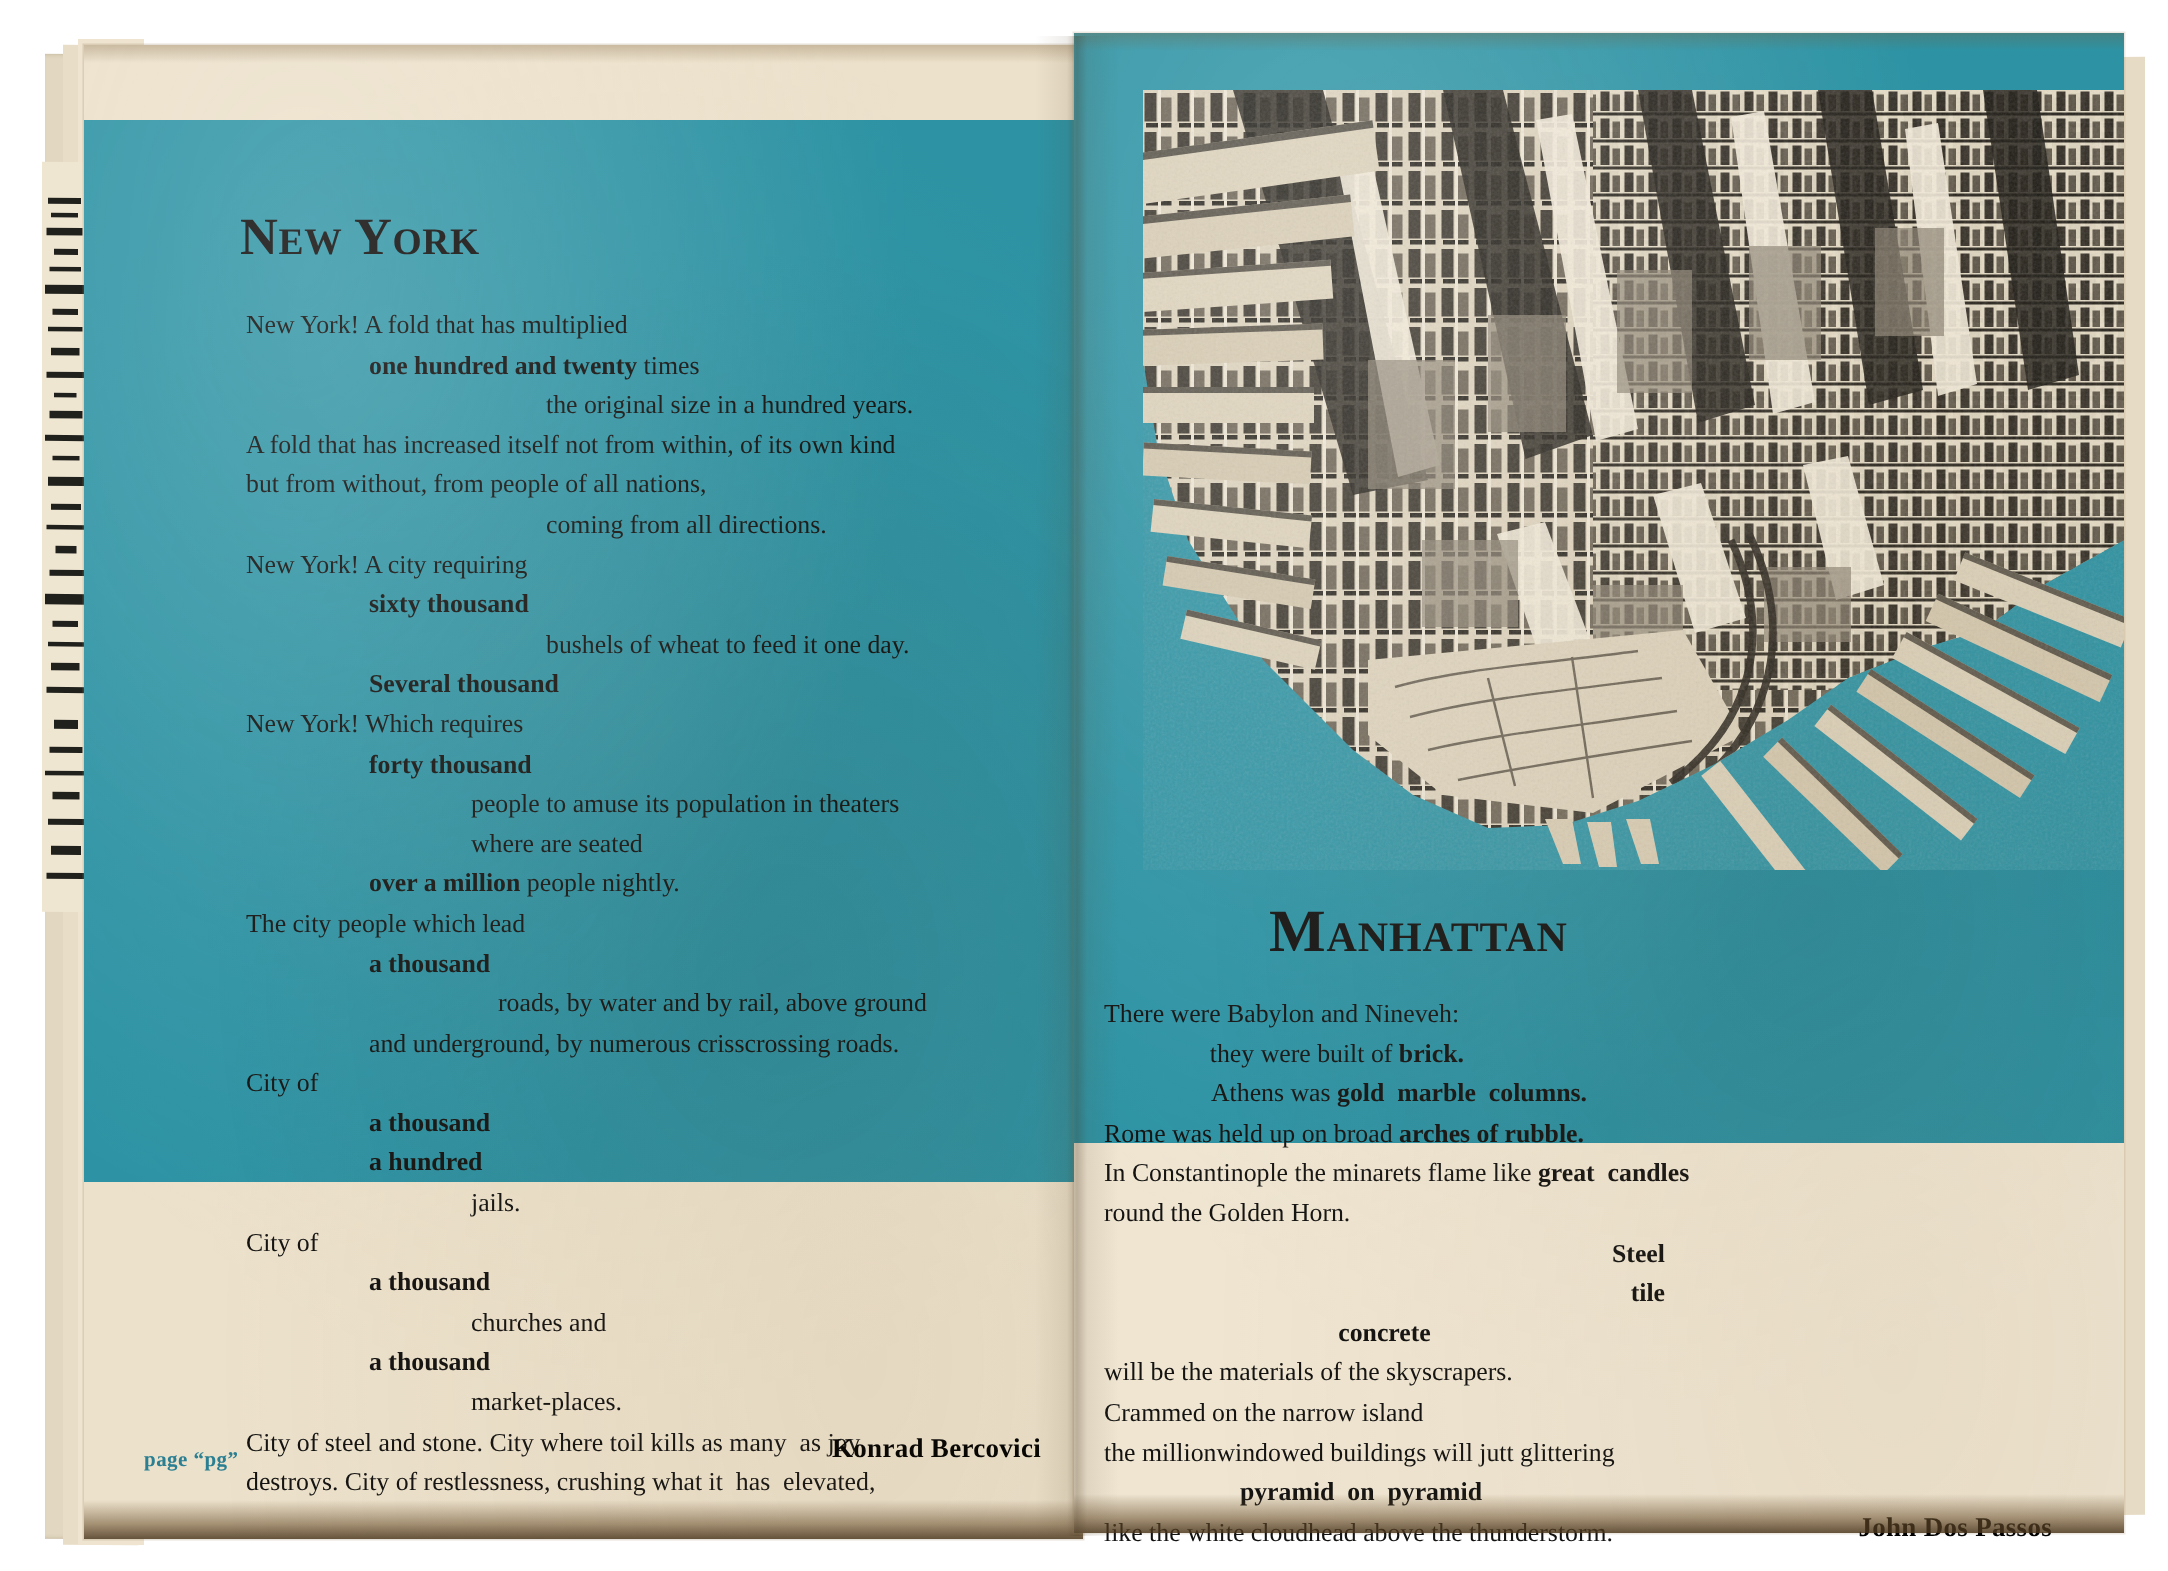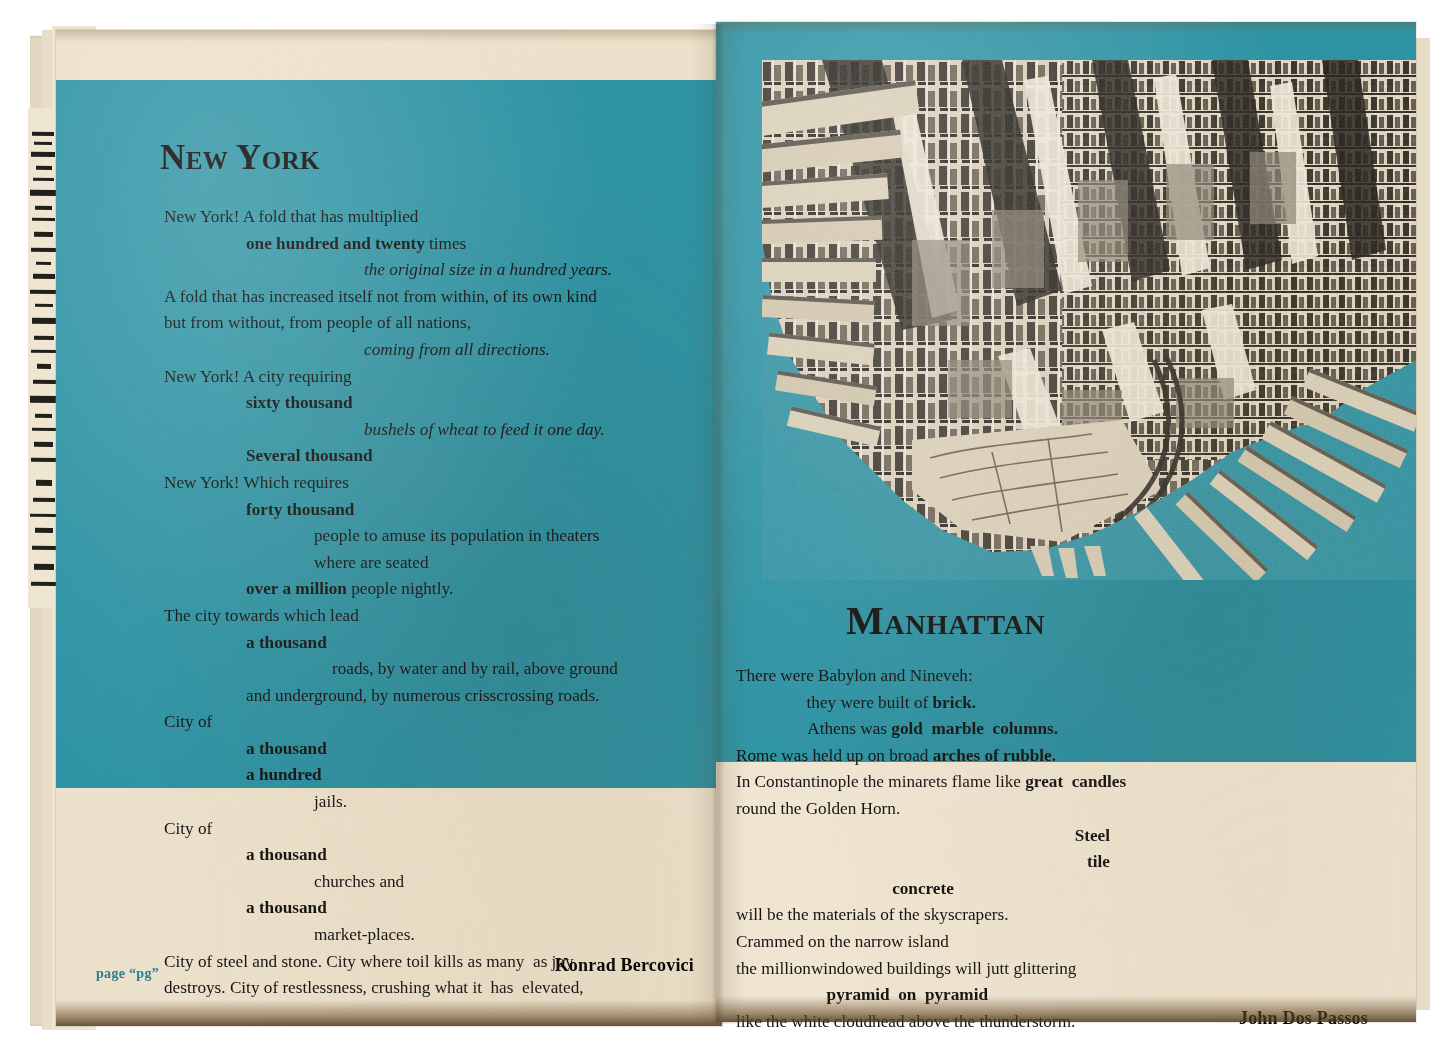--- a/index.html
+++ b/index.html
@@ -116,21 +116,21 @@
     font-family:"Liberation Serif","DejaVu Serif",serif;
   }
 
   #nyc-poem{left:108px;top:178px;width:540px;font-size:17.2px;}
   #nyc-poem .ln{margin-bottom:9.4px;}
 
   #man-poem{left:20px;top:645px;width:660px;font-size:17.2px;text-align:right;}
 
   .ind0{padding-left:0;}
   .ind1{padding-left:82px;}
-  .ind2{padding-left:200px;font-style:italic;}
+  .ind2{padding-left:200px;}
   .ind4{padding-left:150px;}
   .ind5{padding-left:168px;}
 
   .sig{font-weight:bold;text-align:right;font-size:18px;letter-spacing:.2px;}
 
   #pagemark{
     position:absolute;left:40px;bottom:44px;
     color:#2b7f92;font-size:14px;font-weight:bold;letter-spacing:.3px;
     font-family:"Liberation Serif","DejaVu Serif",serif;
   }
@@ -202,21 +202,21 @@
         <div class="ln ind2"><span>coming from all directions.</span></div>
         <div class="ln ind0"><span>New York! A city requiring</span></div>
         <div class="ln ind1"><span class="b">sixty thousand</span></div>
         <div class="ln ind2"><span>bushels of wheat to feed it one day.</span></div>
         <div class="ln ind1"><span class="b">Several thousand</span></div>
         <div class="ln ind0"><span>New York! Which requires</span></div>
         <div class="ln ind1"><span class="b">forty thousand</span></div>
         <div class="ln ind4"><span>people to amuse its population in theaters</span></div>
         <div class="ln ind4"><span>where are seated</span></div>
         <div class="ln ind1"><span class="b">over a million</span><span> people nightly.</span></div>
-        <div class="ln ind0"><span>The city towards which lead</span></div>
+        <div class="ln ind0"><span>The city people which lead</span></div>
         <div class="ln ind1"><span class="b">a thousand</span></div>
         <div class="ln ind5"><span>roads, by water and by rail, above ground</span></div>
         <div class="ln ind1"><span>and underground, by numerous crisscrossing roads.</span></div>
         <div class="ln ind0"><span>City of</span></div>
         <div class="ln ind1"><span class="b">a thousand</span></div>
         <div class="ln ind1"><span class="b">a hundred</span></div>
         <div class="ln ind4"><span>jails.</span></div>
         <div class="ln ind0"><span>City of</span></div>
         <div class="ln ind1"><span class="b">a thousand</span></div>
         <div class="ln ind4"><span>churches and</span></div>

